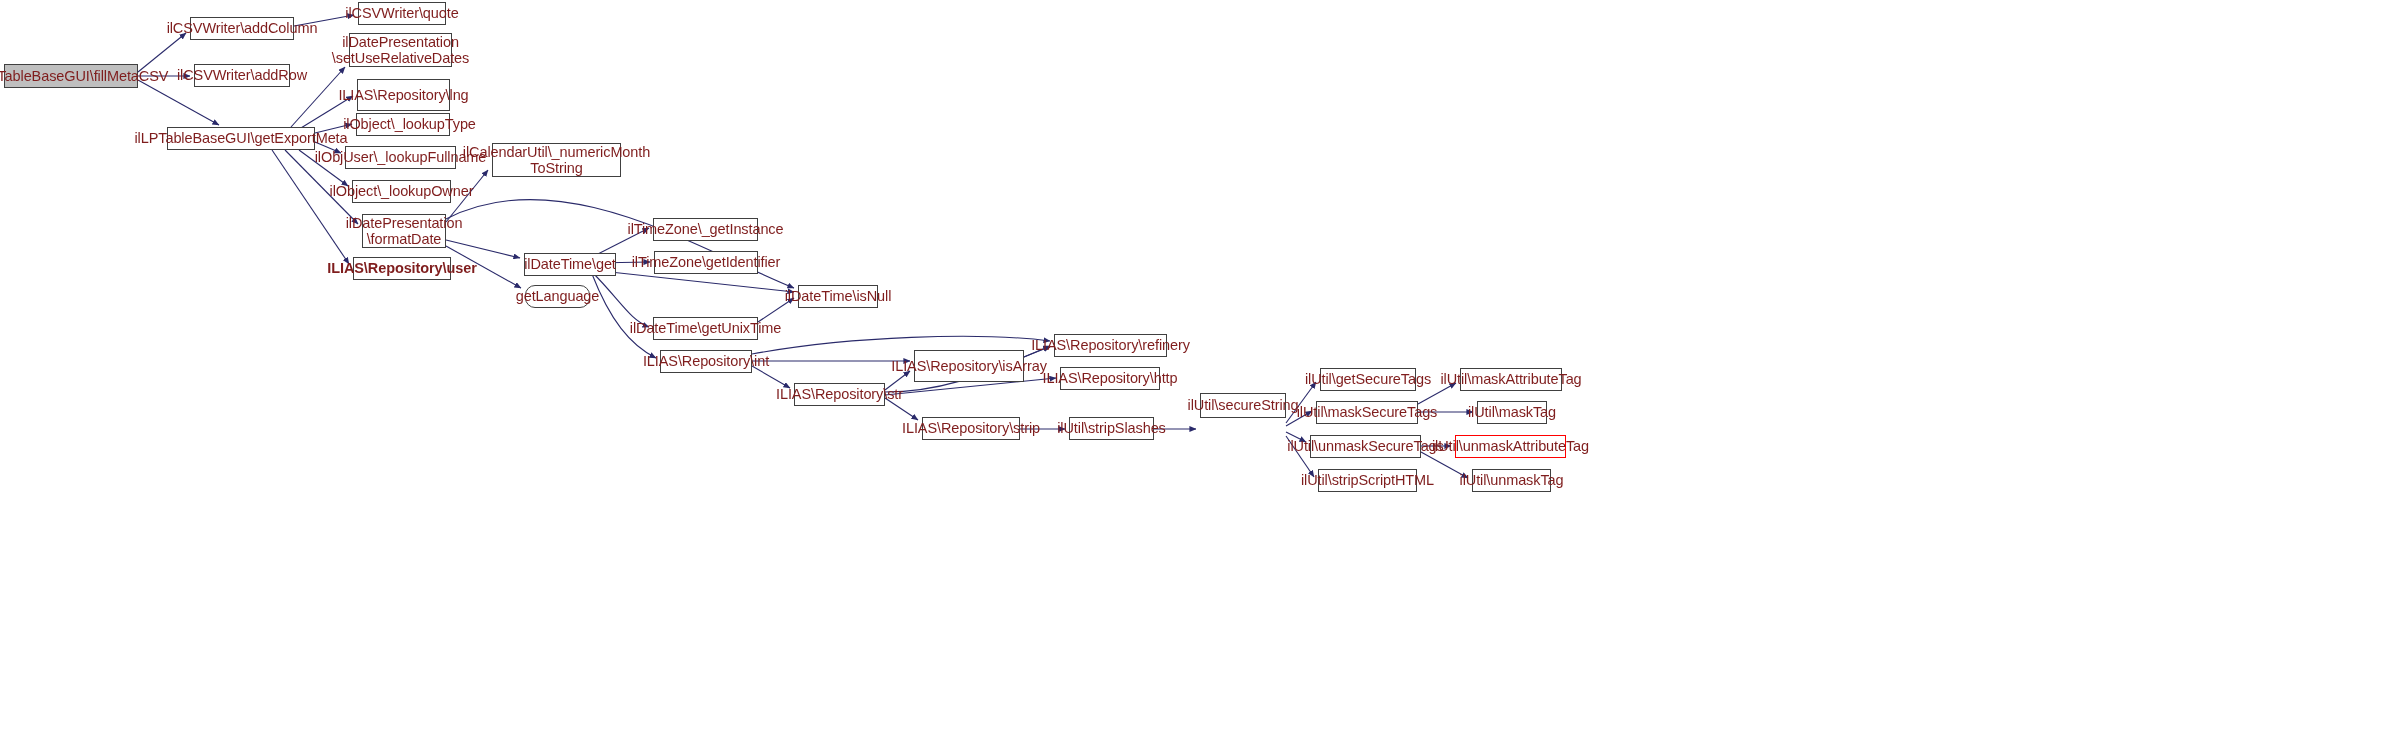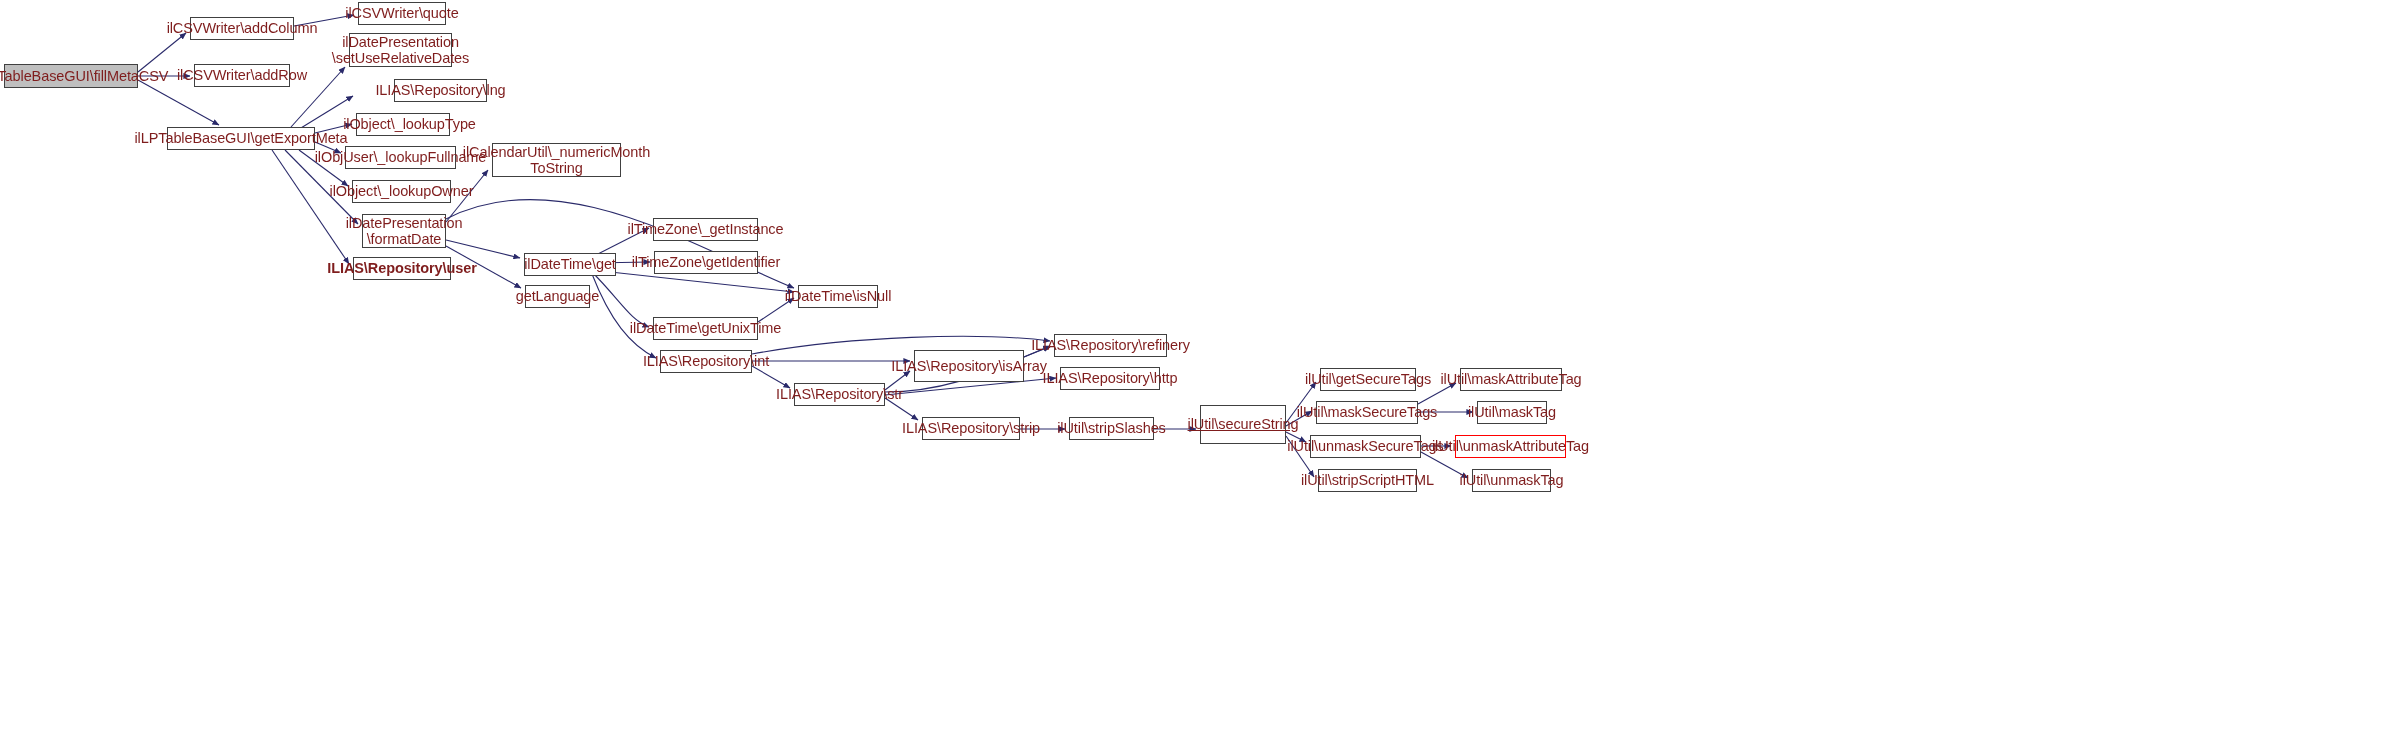--- a/index.html
+++ b/index.html
@@ -99,43 +99,43 @@
       <path d="M1421,446 L1451,446" fill="none" stroke="#2a2a6a" stroke-width="1.1" marker-end="url(#arrowhead)"></path>
       <path d="M1421,452 L1468,478" fill="none" stroke="#2a2a6a" stroke-width="1.1" marker-end="url(#arrowhead)"></path>
     </svg>
 <div class="node root" style="left: 4px; top: 64px; width: 134px; height: 24px;">ilLPTableBaseGUI\fillMetaCSV</div>
     <div class="node" style="left: 190px; top: 17px; width: 104px; height: 23px;">ilCSVWriter\addColumn</div>
     <div class="node" style="left: 194px; top: 64px; width: 96px; height: 23px;">ilCSVWriter\addRow</div>
     <div class="node" style="left: 358px; top: 2px; width: 88px; height: 23px;">ilCSVWriter\quote</div>
     <div class="node" style="left: 167px; top: 127px; width: 148px; height: 23px;">ilLPTableBaseGUI\getExportMeta</div>
     <div class="node" style="left: 349px; top: 33px; width: 103px; height: 34px;">ilDatePresentation
 \setUseRelativeDates</div>
-    <div class="node" style="left: 357px; top: 79px; width: 93px; height: 23px; margin-left: 37px;">ILIAS\Repository\lng</div>
+    <div class="node" style="left: 357px; top: 79px; width: 93px; height: 32px;">ILIAS\Repository\lng</div>
     <div class="node" style="left: 356px; top: 113px; width: 94px; height: 23px; padding-left: 16px;">ilObject\_lookupType</div>
     <div class="node" style="left: 345px; top: 146px; width: 111px; height: 23px;">ilObjUser\_lookupFullname</div>
     <div class="node" style="left: 352px; top: 180px; width: 99px; height: 23px;">ilObject\_lookupOwner</div>
     <div class="node" style="left: 362px; top: 214px; width: 84px; height: 34px;">ilDatePresentation
 \formatDate</div>
     <div class="node" style="left: 353px; top: 257px; width: 98px; height: 23px; font-weight: bold;">ILIAS\Repository\user</div>
     <div class="node" style="left: 492px; top: 143px; width: 129px; height: 34px;">ilCalendarUtil\_numericMonth
 ToString</div>
     <div class="node" style="left: 524px; top: 253px; width: 92px; height: 23px;">ilDateTime\get</div>
-    <div class="node" style="left: 525px; top: 285px; width: 65px; height: 23px;">getLanguage</div>
+    <div class="node" style="left: 525px; top: 285px; width: 65px; height: 23px; border-radius: 10px;">getLanguage</div>
     <div class="node" style="left: 653px; top: 218px; width: 105px; height: 23px;">ilTimeZone\_getInstance</div>
     <div class="node" style="left: 654px; top: 251px; width: 104px; height: 23px;">ilTimeZone\getIdentifier</div>
     <div class="node" style="left: 798px; top: 285px; width: 80px; height: 23px;">ilDateTime\isNull</div>
     <div class="node" style="left: 653px; top: 317px; width: 105px; height: 23px;">ilDateTime\getUnixTime</div>
     <div class="node" style="left: 660px; top: 350px; width: 92px; height: 23px;">ILIAS\Repository\int</div>
     <div class="node" style="left: 794px; top: 383px; width: 91px; height: 23px;">ILIAS\Repository\str</div>
     <div class="node" style="left: 914px; top: 350px; width: 110px; height: 32px;">ILIAS\Repository\isArray</div>
     <div class="node" style="left: 1054px; top: 334px; width: 113px; height: 23px;">ILIAS\Repository\refinery</div>
     <div class="node" style="left: 1060px; top: 367px; width: 100px; height: 23px;">ILIAS\Repository\http</div>
     <div class="node" style="left: 922px; top: 417px; width: 98px; height: 23px;">ILIAS\Repository\strip</div>
     <div class="node" style="left: 1069px; top: 417px; width: 85px; height: 23px;">ilUtil\stripSlashes</div>
-    <div class="node" style="left: 1200px; top: 405px; width: 86px; height: 39px; text-decoration: underline;">ilUtil\secureString</div>
+    <div class="node" style="left: 1200px; top: 393px; width: 86px; height: 25px;">ilUtil\secureString</div>
     <div class="node" style="left: 1320px; top: 368px; width: 96px; height: 23px;">ilUtil\getSecureTags</div>
     <div class="node" style="left: 1316px; top: 401px; width: 102px; height: 23px;">ilUtil\maskSecureTags</div>
     <div class="node" style="left: 1310px; top: 435px; width: 111px; height: 23px;">ilUtil\unmaskSecureTags</div>
     <div class="node" style="left: 1318px; top: 469px; width: 99px; height: 23px;">ilUtil\stripScriptHTML</div>
     <div class="node" style="left: 1460px; top: 368px; width: 102px; height: 23px;">ilUtil\maskAttributeTag</div>
     <div class="node" style="left: 1477px; top: 401px; width: 70px; height: 23px;">ilUtil\maskTag</div>
     <div class="node highlight" style="left: 1455px; top: 435px; width: 111px; height: 23px;">ilUtil\unmaskAttributeTag</div>
     <div class="node" style="left: 1472px; top: 469px; width: 79px; height: 23px;">ilUtil\unmaskTag</div>
   </div>
 

